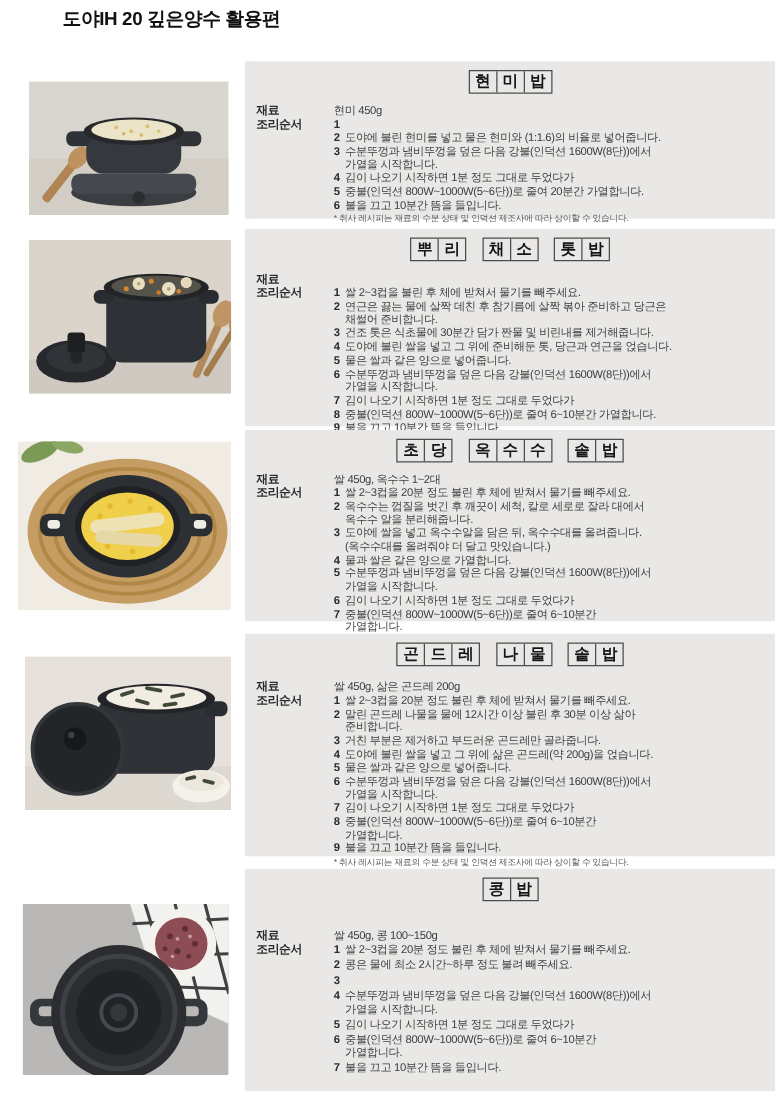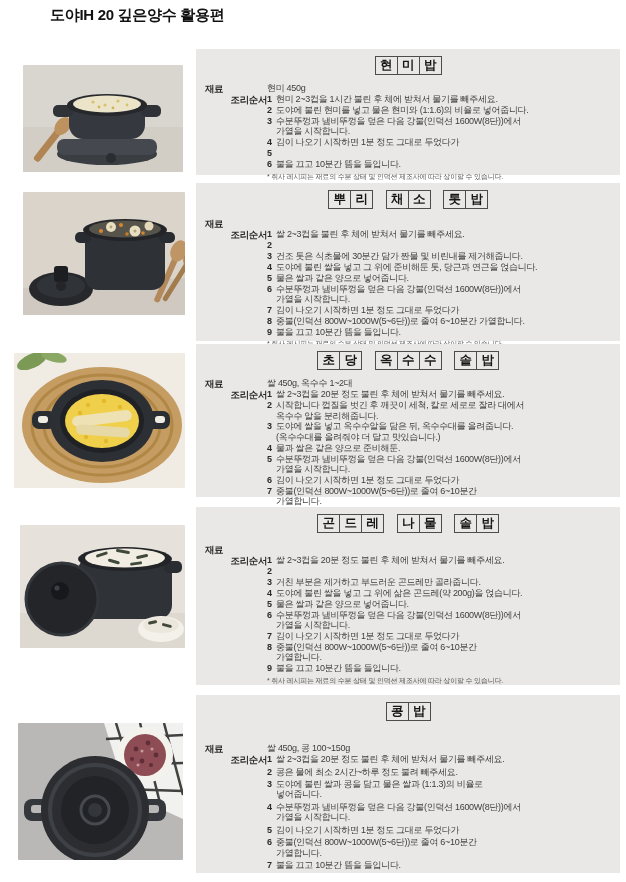--- a/index.html
+++ b/index.html
@@ -34,21 +34,21 @@
     display:grid;grid-template-columns:62px 1fr;
     padding:0 8px 0 9px;column-gap:0;
   }
   .lab{
     font-size:9.5px;font-weight:bold;color:#2b2b2b;line-height:11px;letter-spacing:-0.4px;
   }
   .val{
     font-size:9px;color:#3d3d3d;line-height:11px;letter-spacing:-0.3px;
   }
   .steps{grid-column:2;}
-  .lab.steps-lab{grid-column:1;text-align:right;}
+  .lab.steps-lab{grid-column:1;}
   .step{display:flex;margin-bottom:0.5px;}
   .step .n{
     flex:0 0 9px;font-size:9px;font-weight:bold;color:#2b2b2b;line-height:10.4px;
   }
   .step .t{
     font-size:9px;color:#3d3d3d;line-height:10.4px;white-space:pre-line;letter-spacing:-0.3px;
   }
   .footnote{
     font-size:7px;color:#555;line-height:9px;margin-top:2px;letter-spacing:-0.2px;
   }
@@ -251,37 +251,37 @@
         <span class="tcell">밥</span>
       </span>
   </div>
   <div class="content" style="margin-top:8px;">
     <div class="lab">재료</div>
     <div class="val">현미 450g</div>
     <div class="lab steps-lab">조리순서</div>
     <div class="steps">
       <div class="step">
           <span class="n">1</span>
-          <span class="t">현미 2~3컵을 1시간 불린 후 체에 받쳐서 물기를 빼주세요.</span>
         </div>
       <div class="step">
           <span class="n">2</span>
           <span class="t">도야에 불린 현미를 넣고 물은 현미와 (1:1.6)의 비율로 넣어줍니다.</span>
         </div>
       <div class="step">
           <span class="n">3</span>
           <span class="t">수분뚜껑과 냄비뚜껑을 덮은 다음 강불(인덕션 1600W(8단))에서
 가열을 시작합니다.</span>
         </div>
       <div class="step">
           <span class="n">4</span>
           <span class="t">김이 나오기 시작하면 1분 정도 그대로 두었다가</span>
         </div>
       <div class="step">
           <span class="n">5</span>
+          <span class="t">중불(인덕션 800W~1000W(5~6단))로 줄여 20분간 가열합니다.</span>
         </div>
       <div class="step">
           <span class="n">6</span>
           <span class="t">불을 끄고 10분간 뜸을 들입니다.</span>
         </div>
       <div class="footnote">* 취사 레시피는 재료의 수분 상태 및 인덕션 제조사에 따라 상이할 수 있습니다.</div>
     </div>
   </div>
 </div>
 
@@ -303,20 +303,22 @@
   <div class="content" style="margin-top:9px;">
     <div class="lab">재료</div>
     <div class="lab steps-lab">조리순서</div>
     <div class="steps">
       <div class="step">
           <span class="n">1</span>
           <span class="t">쌀 2~3컵을 불린 후 체에 받쳐서 물기를 빼주세요.</span>
         </div>
       <div class="step">
           <span class="n">2</span>
+          <span class="t">연근은 끓는 물에 살짝 데친 후 참기름에 살짝 볶아 준비하고 당근은
+채썰어 준비합니다.</span>
         </div>
       <div class="step">
           <span class="n">3</span>
           <span class="t">건조 톳은 식초물에 30분간 담가 짠물 및 비린내를 제거해줍니다.</span>
         </div>
       <div class="step">
           <span class="n">4</span>
           <span class="t">도야에 불린 쌀을 넣고 그 위에 준비해둔 톳, 당근과 연근을 얹습니다.</span>
         </div>
       <div class="step">
@@ -365,31 +367,31 @@
     <div class="lab">재료</div>
     <div class="val">쌀 450g, 옥수수 1~2대</div>
     <div class="lab steps-lab">조리순서</div>
     <div class="steps">
       <div class="step">
           <span class="n">1</span>
           <span class="t">쌀 2~3컵을 20분 정도 불린 후 체에 받쳐서 물기를 빼주세요.</span>
         </div>
       <div class="step">
           <span class="n">2</span>
-          <span class="t">시작합니다 껍질을 벗긴 후 깨끗이 세척, 칼로 세로로 잘라 대에서
+          <span class="t">옥수수는 껍질을 벗긴 후 깨끗이 세척, 칼로 세로로 잘라 대에서
 옥수수 알을 분리해줍니다.</span>
         </div>
       <div class="step">
           <span class="n">3</span>
           <span class="t">도야에 쌀을 넣고 옥수수알을 담은 뒤, 옥수수대를 올려줍니다.
 (옥수수대를 올려줘야 더 달고 맛있습니다.)</span>
         </div>
       <div class="step">
           <span class="n">4</span>
-          <span class="t">물과 쌀은 같은 양으로 준비해둔.</span>
+          <span class="t">물과 쌀은 같은 양으로 가열합니다.</span>
         </div>
       <div class="step">
           <span class="n">5</span>
           <span class="t">수분뚜껑과 냄비뚜껑을 덮은 다음 강불(인덕션 1600W(8단))에서
 가열을 시작합니다.</span>
         </div>
       <div class="step">
           <span class="n">6</span>
           <span class="t">김이 나오기 시작하면 1분 정도 그대로 두었다가</span>
         </div>
@@ -418,28 +420,31 @@
         <span class="tcell">나</span>
         <span class="tcell">물</span>
       </span>
     <span class="tgroup">
         <span class="tcell">솥</span>
         <span class="tcell">밥</span>
       </span>
   </div>
   <div class="content" style="margin-top:11px;">
     <div class="lab">재료</div>
+    <div class="val">쌀 450g, 삶은 곤드레 200g</div>
     <div class="lab steps-lab">조리순서</div>
     <div class="steps">
       <div class="step">
           <span class="n">1</span>
           <span class="t">쌀 2~3컵을 20분 정도 불린 후 체에 받쳐서 물기를 빼주세요.</span>
         </div>
       <div class="step">
           <span class="n">2</span>
+          <span class="t">말린 곤드레 나물을 물에 12시간 이상 불린 후 30분 이상 삶아
+준비합니다.</span>
         </div>
       <div class="step">
           <span class="n">3</span>
           <span class="t">거친 부분은 제거하고 부드러운 곤드레만 골라줍니다.</span>
         </div>
       <div class="step">
           <span class="n">4</span>
           <span class="t">도야에 불린 쌀을 넣고 그 위에 삶은 곤드레(약 200g)을 얹습니다.</span>
         </div>
       <div class="step">
@@ -484,22 +489,20 @@
       <div class="step" style="margin-bottom:2px;">
           <span class="n">1</span>
           <span class="t">쌀 2~3컵을 20분 정도 불린 후 체에 받쳐서 물기를 빼주세요.</span>
         </div>
       <div class="step" style="margin-bottom:2px;">
           <span class="n">2</span>
           <span class="t">콩은 물에 최소 2시간~하루 정도 불려 빼주세요.</span>
         </div>
       <div class="step" style="margin-bottom:2px;">
           <span class="n">3</span>
-          <span class="t">도야에 불린 쌀과 콩을 담고 물은 쌀과 (1:1.3)의 비율로
-넣어줍니다.</span>
         </div>
       <div class="step" style="margin-bottom:2px;">
           <span class="n">4</span>
           <span class="t">수분뚜껑과 냄비뚜껑을 덮은 다음 강불(인덕션 1600W(8단))에서
 가열을 시작합니다.</span>
         </div>
       <div class="step" style="margin-bottom:2px;">
           <span class="n">5</span>
           <span class="t">김이 나오기 시작하면 1분 정도 그대로 두었다가</span>
         </div>

